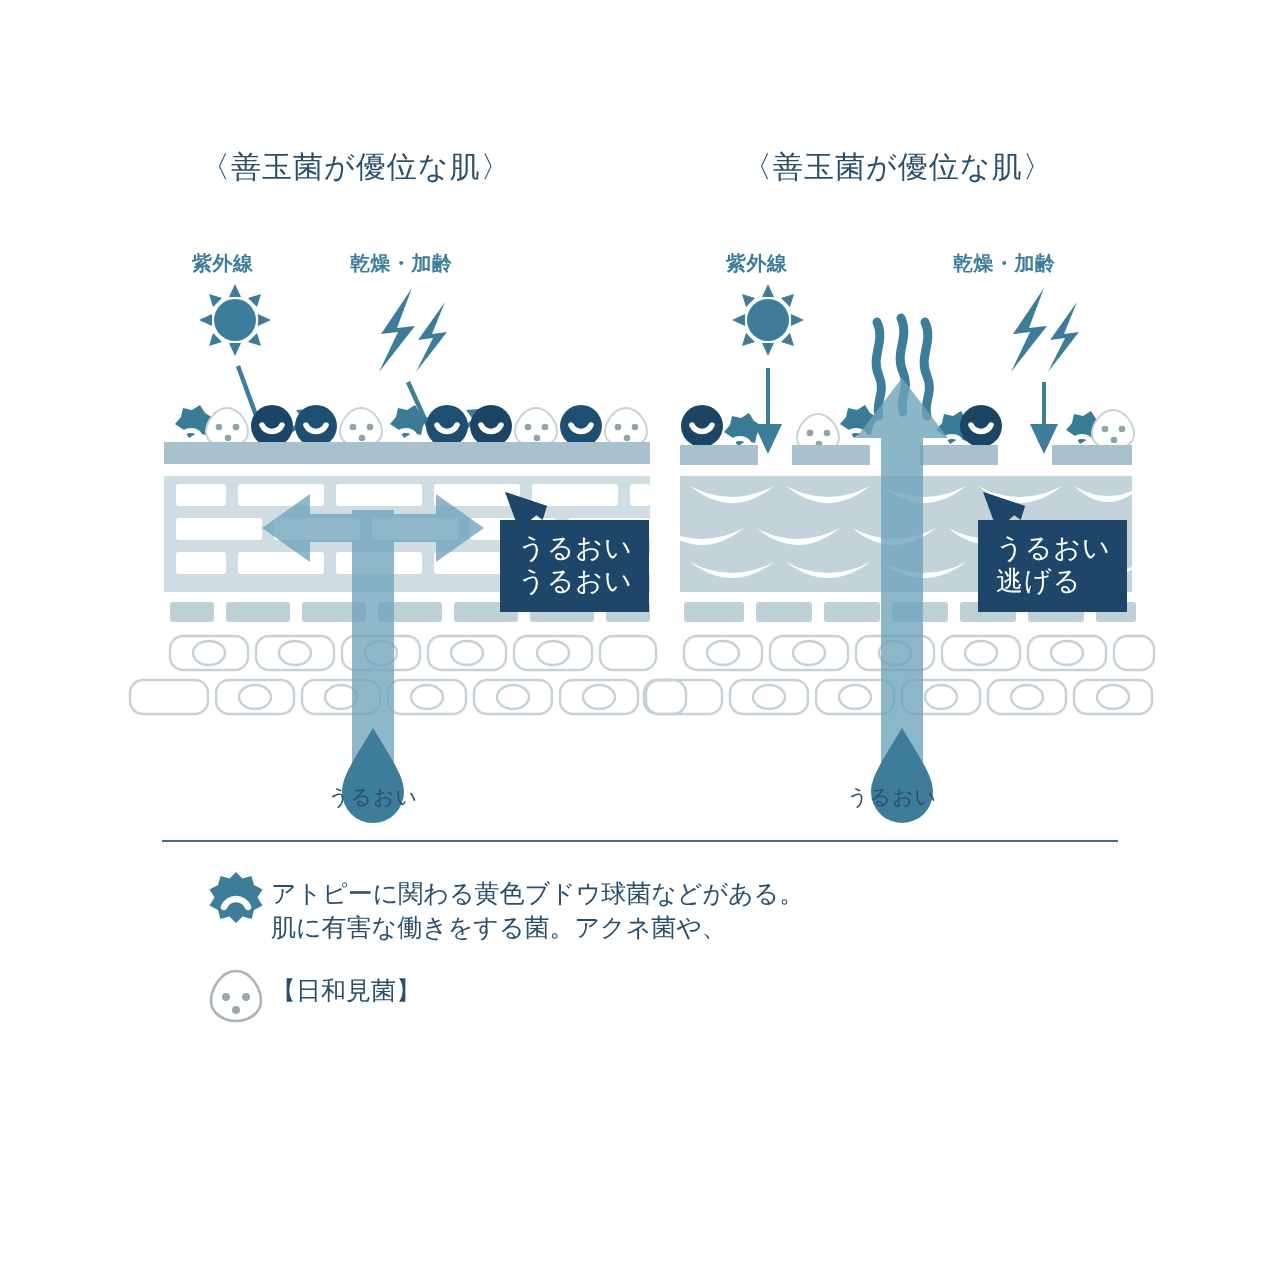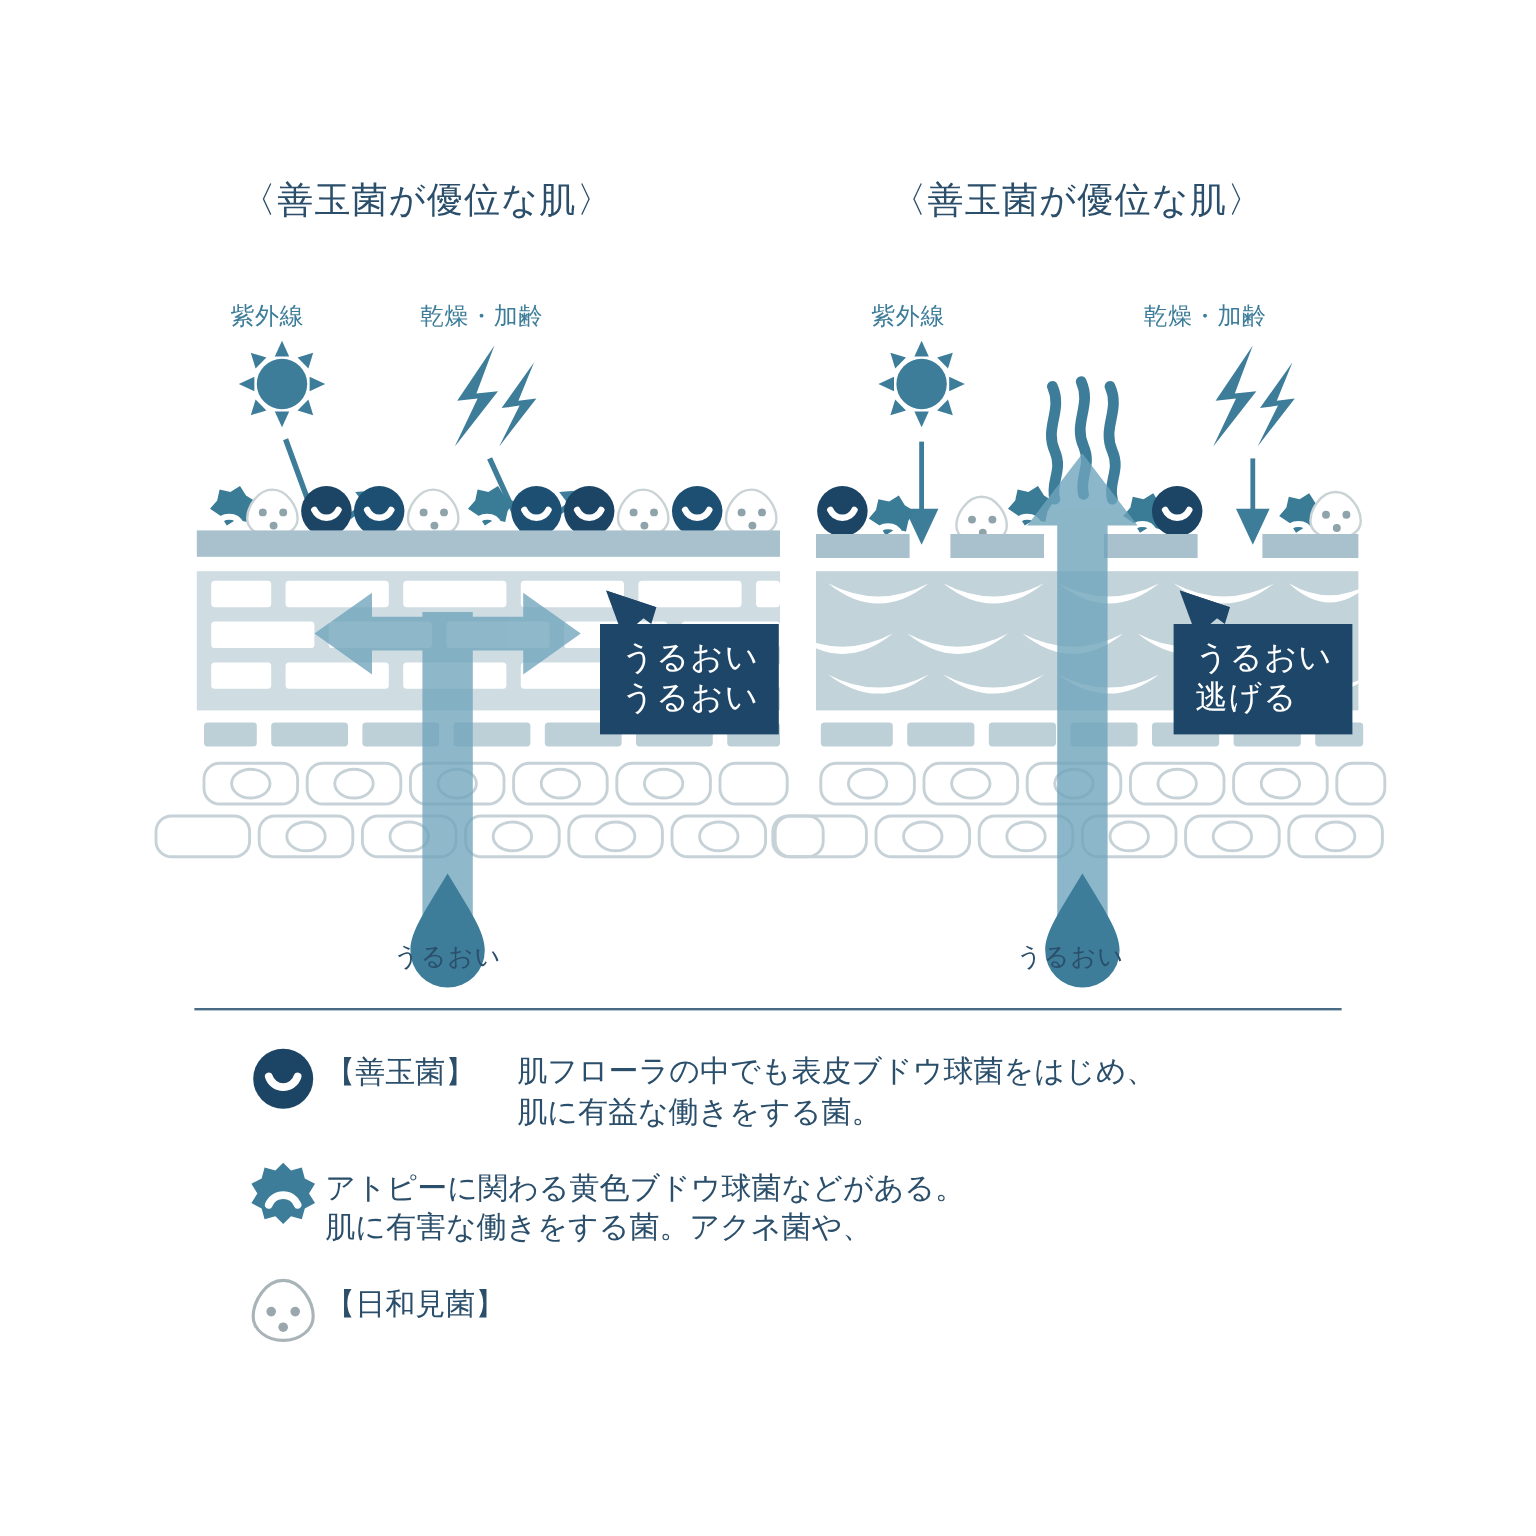--- a/index.html
+++ b/index.html
@@ -26,20 +26,21 @@
   #title-left{left:200px;top:147px;}
   #title-right{left:742px;top:147px;}
 
   
   .stressor-label{
     position:absolute;
     font-size:20px;
     color:#3d7d99;
     white-space:nowrap;
     letter-spacing:.5px;
+    font-weight:bold;
   }
 
   
   svg{display:block;overflow:visible;}
   .abs{position:absolute;}
 
   
   .callout{
     position:absolute;
     background:#1e4668;
@@ -481,33 +482,20 @@
       <polygon points="8,8 50,22 22,46" fill="#1e4668"></polygon>
     </svg>
     <span class="cl-line">うるおい</span>
     <span class="cl-line">逃げる</span>
   </div>
 
   <div id="divider"></div>
 
   <div id="legend">
 
-    <div class="legend-row" id="legend-row-1">
-      <div class="legend-icon">
-        <svg width="58" height="58" viewBox="0 0 58 58">
-          <circle cx="29" cy="29" r="25" fill="#1b4465"></circle>
-          <path d="M17 27 a12.5 12.5 0 0 0 24 0" stroke="#ffffff" stroke-width="6.5" fill="none" stroke-linecap="round"></path>
-        </svg>
-      </div>
-      <div class="legend-term">【善玉菌】</div>
-      <div class="legend-desc">
-        <span>肌フローラの中でも表皮ブドウ球菌をはじめ、</span>
-        <span>肌に有益な働きをする菌。</span>
-      </div>
-    </div>
 
     <div class="legend-row" id="legend-row-2">
       <div class="legend-icon">
         <svg width="58" height="58" viewBox="0 0 58 58">
           <path d="M29 2 l6.5 6.5 9-2.5 2.5 9 8.5 4.5 -5 8 5 8 -8.5 4.5 -2.5 9 -9 -2.5 -6.5 6.5 -6.5 -6.5 -9 2.5 -2.5 -9 -8.5 -4.5 5 -8 -5 -8 8.5 -4.5 2.5 -9 9 2.5z" fill="#3d7d99"></path>
           <path d="M17 37 a13 13 0 0 1 24 0" stroke="#ffffff" stroke-width="6.5" fill="none" stroke-linecap="round"></path>
         </svg>
       </div>
       <div class="legend-desc">
         <span>アトピーに関わる黄色ブドウ球菌などがある。</span>

